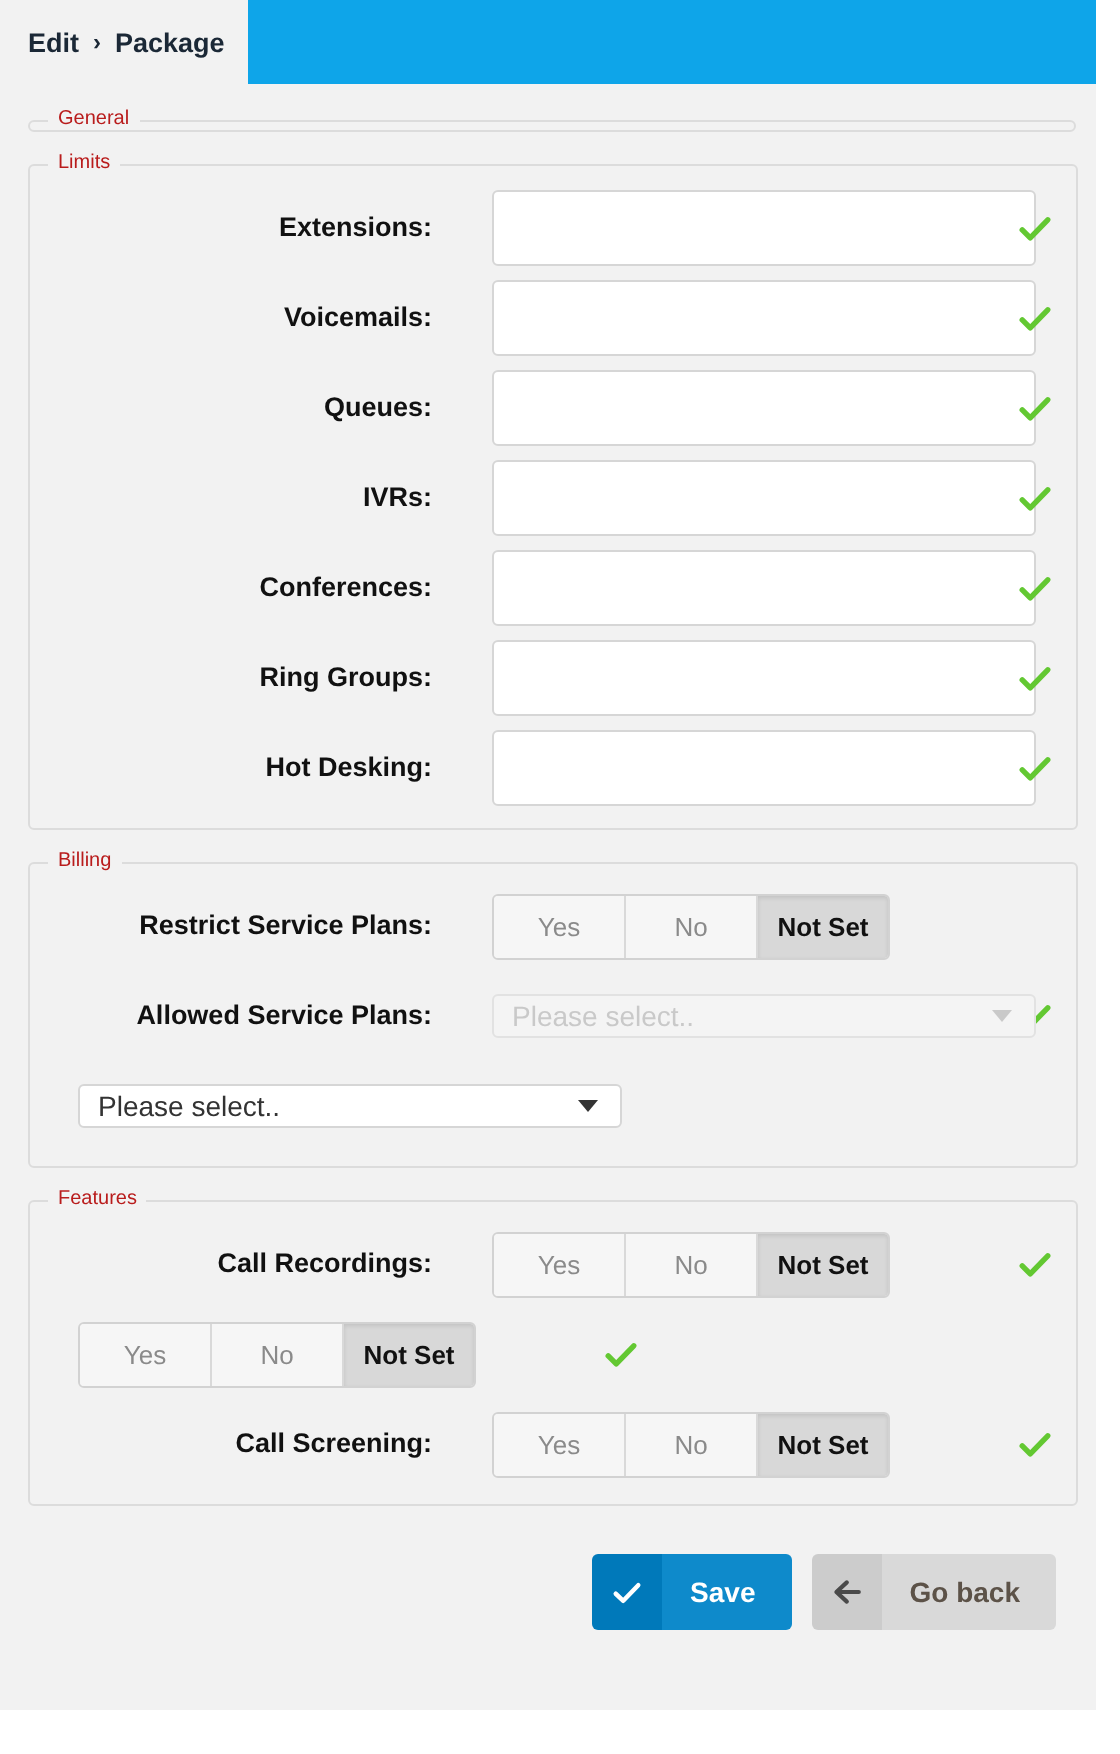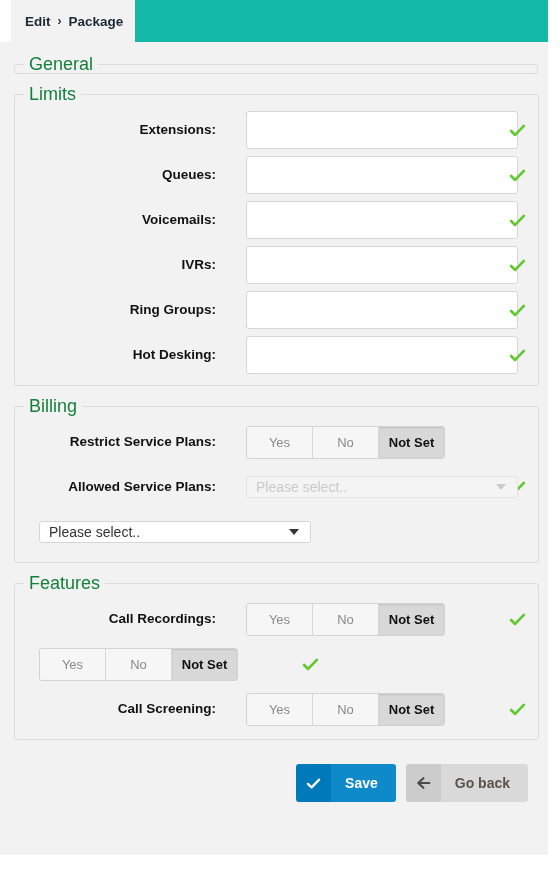--- a/index.html
+++ b/index.html
@@ -14,24 +14,24 @@
   .page {
     position: relative;
     width: 560px;
     height: 877px;
     background: #ffffff;
   }
 
   
   .tabstrip {
     position: absolute;
-    left: 11px; top: 0;
+    left: 0; top: 0;
     width: 548px;
     height: 42px;
-    background: #14b8a6;
+    background: #0ea5e9;
     text-align: right;
   }
   .tab {
     position: absolute;
     left: 0; top: 0;
     width: 124px;
     height: 42px;
     background: #f2f2f2;
     display: flex;
     align-items: center;
@@ -65,22 +65,22 @@
   
   fieldset.group {
     border: 1px solid #dcdcdc;
     border-radius: 3px;
     margin: 0 0 11px 4px;
     padding: 0;
     width: 524px;
     background: transparent;
   }
   fieldset.group > legend {
-    font-size: 18px;
-    color: #15803d;
+    font-size: 10px;
+    color: #b91c1c;
     font-weight: normal;
     padding: 0 5px;
     margin-left: 9px;
     line-height: 1;
   }
   .group-body {
     padding: 8px 0 11px 0;
   }
 
   
@@ -279,55 +279,66 @@
             <input class="tbox" type="text" value="" style="">
           </div>
           <div class="tick-slot">
             <svg class="tick" viewBox="0 0 20 20">
               <path d="M2.5 10.5 L7.2 15.2 L17.5 4.6" fill="none" stroke="#63c832" stroke-width="3.2" stroke-linecap="round" stroke-linejoin="round"></path>
             </svg>
           </div>
         </div>
 
         <div class="row">
+          <div class="lbl">Voicemails:</div>
+          <div class="field">
+            <input class="tbox" type="text" value="" style="">
+          </div>
+          <div class="tick-slot">
+            <svg class="tick" viewBox="0 0 20 20">
+              <path d="M2.5 10.5 L7.2 15.2 L17.5 4.6" fill="none" stroke="#63c832" stroke-width="3.2" stroke-linecap="round" stroke-linejoin="round"></path>
+            </svg>
+          </div>
+        </div>
+
+        <div class="row">
           <div class="lbl">Queues:</div>
           <div class="field">
             <input class="tbox" type="text" value="" style="">
           </div>
           <div class="tick-slot">
             <svg class="tick" viewBox="0 0 20 20">
               <path d="M2.5 10.5 L7.2 15.2 L17.5 4.6" fill="none" stroke="#63c832" stroke-width="3.2" stroke-linecap="round" stroke-linejoin="round"></path>
             </svg>
           </div>
         </div>
 
         <div class="row">
-          <div class="lbl">Voicemails:</div>
-          <div class="field">
-            <input class="tbox" type="text" value="" style="">
-          </div>
-          <div class="tick-slot">
-            <svg class="tick" viewBox="0 0 20 20">
-              <path d="M2.5 10.5 L7.2 15.2 L17.5 4.6" fill="none" stroke="#63c832" stroke-width="3.2" stroke-linecap="round" stroke-linejoin="round"></path>
-            </svg>
-          </div>
-        </div>
-
-        <div class="row">
           <div class="lbl">IVRs:</div>
           <div class="field">
             <input class="tbox" type="text" value="" style="">
           </div>
           <div class="tick-slot">
             <svg class="tick" viewBox="0 0 20 20">
               <path d="M2.5 10.5 L7.2 15.2 L17.5 4.6" fill="none" stroke="#63c832" stroke-width="3.2" stroke-linecap="round" stroke-linejoin="round"></path>
             </svg>
           </div>
         </div>
 
+        <div class="row">
+          <div class="lbl">Conferences:</div>
+          <div class="field">
+            <input class="tbox" type="text" value="" style="">
+          </div>
+          <div class="tick-slot">
+            <svg class="tick" viewBox="0 0 20 20">
+              <path d="M2.5 10.5 L7.2 15.2 L17.5 4.6" fill="none" stroke="#63c832" stroke-width="3.2" stroke-linecap="round" stroke-linejoin="round"></path>
+            </svg>
+          </div>
+        </div>
 
         <div class="row">
           <div class="lbl">Ring Groups:</div>
           <div class="field">
             <input class="tbox" type="text" value="" style="">
           </div>
           <div class="tick-slot">
             <svg class="tick" viewBox="0 0 20 20">
               <path d="M2.5 10.5 L7.2 15.2 L17.5 4.6" fill="none" stroke="#63c832" stroke-width="3.2" stroke-linecap="round" stroke-linejoin="round"></path>
             </svg>

